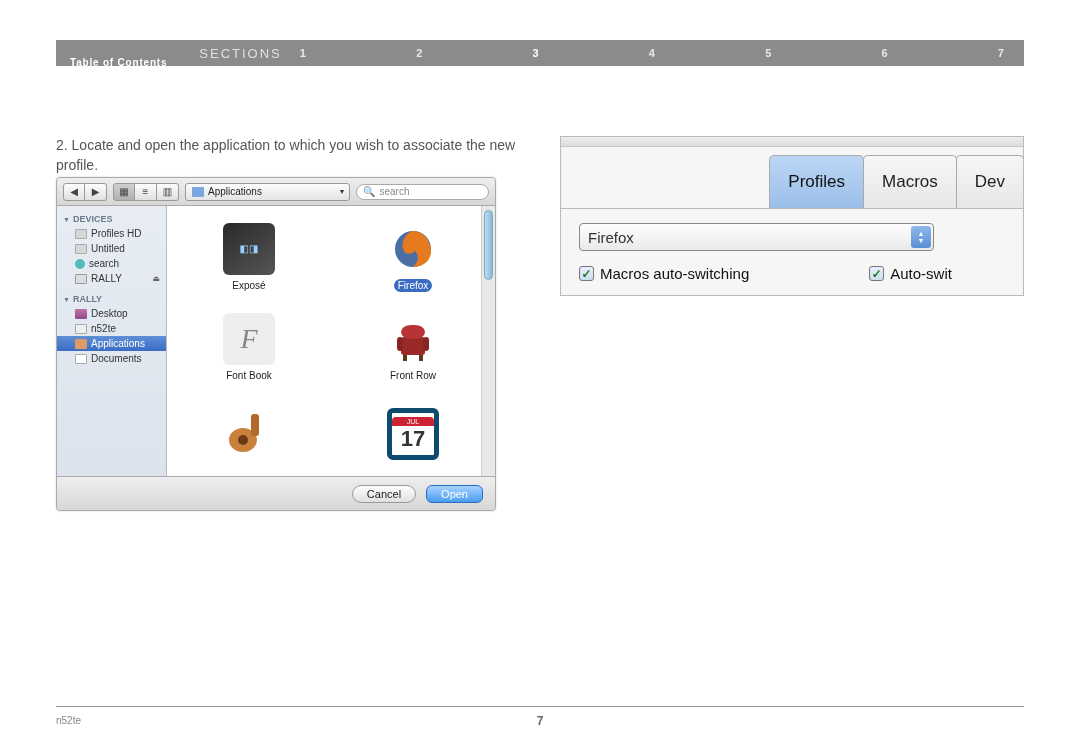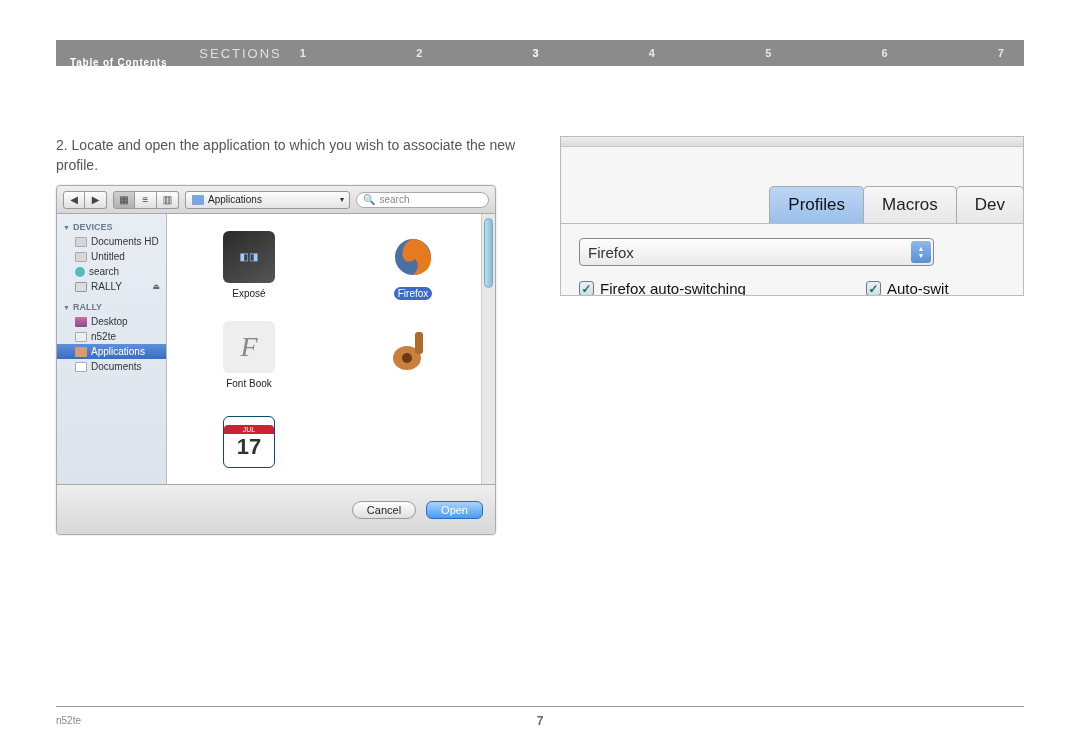--- a/index.html
+++ b/index.html
@@ -28,21 +28,21 @@
     color: #fff;
   }
   .nav-toc { padding: 0 14px; font-weight: bold; letter-spacing: 0.8px; font-size: 10px; margin-top: 18px; }
   .nav-sections { padding: 0 18px; font-weight: normal; letter-spacing: 2px; color: #e0e0e0; font-size: 13px; }
   .nav-nums { flex: 1; display: flex; justify-content: space-between; padding-right: 20px; }
   .nav-num { color: #e8e8e8; font-weight: bold; font-size: 11px; }
   .nav-num.active { color: #fff; }
 
   .cols { display: flex; gap: 40px; margin-top: 70px; }
   .col { flex: 1; }
-  .step-text { font-size: 14px; color: #555; line-height: 1.4; margin-bottom: 10px; }
+  .step-text { font-size: 14px; color: #555; line-height: 1.4; margin-bottom: 2px; }
 
   
   .finder {
     width: 440px;
     border: 1px solid #aaa;
     border-radius: 4px;
     background: #f5f5f5;
     box-shadow: 0 0 2px rgba(0,0,0,0.2);
     font-size: 11px;
     color: #222;
@@ -135,28 +135,28 @@
   }
   .app-cell { display:flex; flex-direction:column; align-items:center; justify-content:center; gap:4px; font-size:10px; color:#222; }
   .app-cell .lbl { padding:1px 4px; border-radius:7px; }
   .app-cell.sel .lbl { background:#3a6cc4; color:#fff; }
   .app-icon { width: 52px; height: 52px; border-radius:6px; display:flex;align-items:center;justify-content:center;font-size:24px; }
   .ic-expose { background: linear-gradient(145deg,#2a2a2a,#555); color:#9cf; font-size:10px; }
   .ic-firefox { display:flex;align-items:center;justify-content:center; }
   .ic-fontbook { background:#eee; color:#888; font-family: serif; font-size:28px; font-style:italic; }
   .ic-frontrow { display:flex;align-items:center;justify-content:center; }
   .ic-garage { display:flex;align-items:center;justify-content:center; }
-  .ic-ical { display:flex;align-items:center;justify-content:center;flex-direction:column; background:#fff;border:1px solid #0c4a6e; }
+  .ic-ical { display:flex;align-items:center;justify-content:center;flex-direction:column; background:#fff;border:5px solid #0c4a6e; }
   .scrollbar { position:absolute; right:0; top:0; bottom:0; width:14px; background:#e8e8e8; border-left:1px solid #ccc; }
   .thumb { position:absolute; left:2px; right:2px; top:4px; height:70px; background:linear-gradient(90deg,#bde,#8bd); border-radius:6px; border:1px solid #7ab; }
 
   .finder-footer {
     background: linear-gradient(#eee,#d7d7d7);
     border-top: 1px solid #aaa;
-    height: 50px;
+    height: 34px;
     display: flex;
     align-items: center;
     justify-content: flex-end;
     gap: 10px;
     padding: 0 12px;
     border-radius: 0 0 4px 4px;
   }
   .aqua-btn {
     padding: 2px 14px;
     border-radius: 10px;
@@ -182,29 +182,28 @@
     box-shadow: inset 0 0 0 1px rgba(0,0,0,0.02);
   }
   .panel2 .toprow { background: linear-gradient(#eee,#dcdcdc); height:10px; border-bottom:1px solid #c8c8c8; }
   .tabs {
     display: flex;
     justify-content: flex-end;
     padding: 0 0 0 0;
     margin-top: 8px;
   }
   .tab {
-    padding: 8px 18px;
+    padding: 16px 18px;
     font-size: 17px;
     color: #222;
     background: linear-gradient(#f6f6f6,#e7e7e7);
     border: 1px solid #aaa;
     border-bottom: none;
     border-radius: 5px 5px 0 0;
     margin-right: -1px;
-    margin-top: 31px;
   }
   .tab.active {
     background: linear-gradient(#bcd6f5,#9bbfe9);
     color: #111;
   }
   .panel-body {
     background: #f6f6f6;
     border-top: 1px solid #bbb;
     padding: 14px 18px;
   }
@@ -296,21 +295,21 @@
             <span class="mag">🔍</span>
             <span>search</span>
           </div>
         </div>
 
         <div class="finder-body">
           <div class="sidebar">
             <div class="sb-head"><span class="tri">▼</span><span>DEVICES</span></div>
             <div class="sb-item">
                 <span class="sb-ic sb-hd"></span>
-                <span>Documents HD</span>
+                <span>Profiles HD</span>
               </div>
             <div class="sb-item">
                 <span class="sb-ic sb-hd"></span>
                 <span>Untitled</span>
               </div>
             <div class="sb-item">
                 <span class="sb-ic sb-idisk"></span>
                 <span>search</span>
               </div>
             <div class="sb-item">
@@ -348,20 +347,33 @@
                 <svg class="firefox-svg" width="48" height="48" viewBox="0 0 48 48">
                   <circle class="globe" cx="24" cy="24" r="18"></circle>
                   <path class="flame" d="M24 6 C36 6 42 18 42 26 C42 36 34 42 24 42 C30 36 30 30 26 26 C22 30 16 30 14 24 C12 18 16 8 24 6 Z"></path>
                 </svg>
               </div>
               <span class="lbl">Firefox</span>
             </div>
             <div class="app-cell">
               <div class="app-icon ic-fontbook">F</div>
               <span class="lbl">Font Book</span>
+            </div>
+            <div class="app-cell">
+              <div class="app-icon ic-frontrow">
+                <svg width="44" height="48" viewBox="0 0 44 48">
+                  <rect x="10" y="22" width="24" height="18" rx="3" fill="#9a2a2a"></rect>
+                  <rect x="10" y="10" width="24" height="14" rx="10" fill="#b83333"></rect>
+                  <rect x="6" y="22" width="6" height="14" rx="3" fill="#8a2424"></rect>
+                  <rect x="32" y="22" width="6" height="14" rx="3" fill="#8a2424"></rect>
+                  <rect x="12" y="40" width="4" height="6" fill="#5a3a1a"></rect>
+                  <rect x="28" y="40" width="4" height="6" fill="#5a3a1a"></rect>
+                </svg>
+              </div>
+              <span class="lbl">Front Row</span>
             </div>
             <div class="app-cell">
               <div class="app-icon ic-garage">
                 <svg width="48" height="48" viewBox="0 0 48 48">
                   <ellipse cx="18" cy="30" rx="14" ry="12" fill="#c9803a"></ellipse>
                   <ellipse cx="18" cy="30" rx="5" ry="5" fill="#6b3a14"></ellipse>
                   <rect x="26" y="4" width="8" height="22" rx="3" fill="#b06a2a"></rect>
                 </svg>
               </div>
               <span class="lbl"></span>
@@ -399,21 +411,21 @@
           <div class="profile-dd">
             <span>Firefox</span>
             <div class="dd-arrows">
                 <span>▲</span>
                 <span>▼</span>
               </div>
           </div>
           <div class="checks">
             <label class="chk">
               <span class="chkbox">✓</span>
-              <span>Firefox auto-switching</span>
+              <span>Macros auto-switching</span>
             </label>
             <label class="chk">
               <span class="chkbox">✓</span>
               <span>Auto-swit</span>
             </label>
           </div>
         </div>
       </div>
     </div>
   </div>

